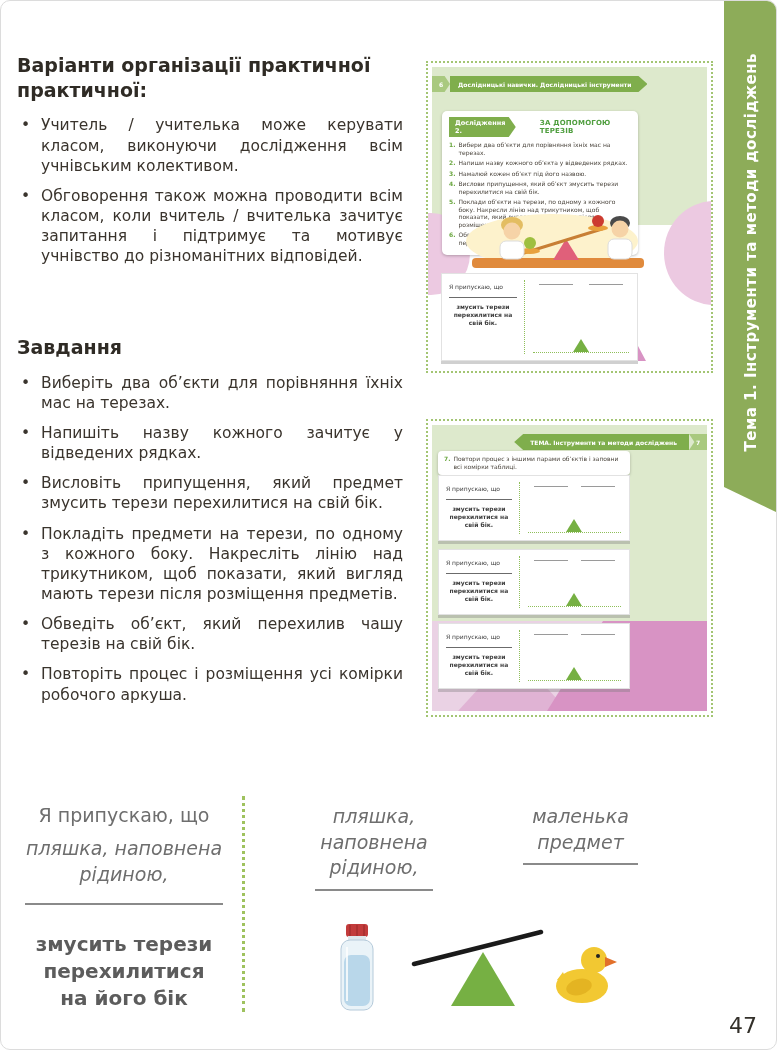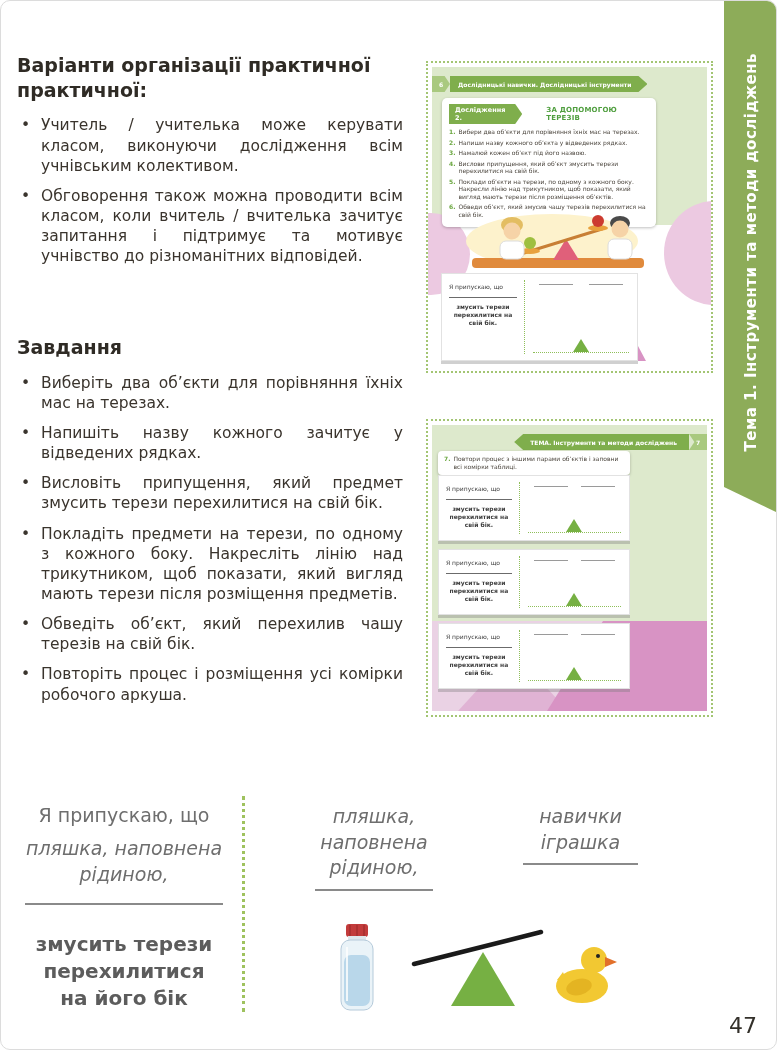--- a/index.html
+++ b/index.html
@@ -56,21 +56,21 @@
   .banner .b-text {
     background:#7fae4c; display:flex; align-items:center; padding:0 12px 0 8px;
   }
   .card1 .banner { left:4px; top:13px; }
   .card1 .b-text { clip-path: polygon(0 0, calc(100% - 9px) 0, 100% 50%, calc(100% - 9px) 100%, 0 100%); padding-right:16px; }
   .card2 .banner { right:4px; top:13px; flex-direction:row; }
   .card2 .b-text { clip-path: polygon(9px 0, 100% 0, 100% 100%, 9px 100%, 0 50%); padding-left:16px; }
   .card2 .b-num { clip-path: polygon(0 0, 100% 0, 100% 100%, 0 100%, 30% 50%); background:#a9c97f; color:#fff; }
 
   .instr-box {
-    position:absolute; left:14px; top:35px; width:214px; background:#fff;
+    position:absolute; left:14px; top:48px; width:196px; background:#fff;
     border-radius:5px; box-shadow:0 1px 3px rgba(0,0,0,.25); padding:6px 7px 6px 7px;
   }
   .badge-row { display:flex; align-items:center; margin-bottom:4px; }
   .badge {
     background:#7fae4c; color:#fff; font-weight:bold; font-size:6.5px;
     padding:2px 10px 2px 6px;
     clip-path: polygon(0 0, calc(100% - 7px) 0, 100% 50%, calc(100% - 7px) 100%, 0 100%);
   }
   .instr-title { color:#4f9e3e; font-weight:bold; font-size:7px; margin-left:24px; letter-spacing:.2px; }
   .steps { list-style:none; }
@@ -322,21 +322,21 @@
       <div class="ans-line"></div>
       <div class="ans-suffix">змусить терези перехилитися на його бік</div>
     </div>
     <div class="ans-div"></div>
 
     <div class="ans-col ans-colA">
       <div>пляшка, наповнена рідиною,</div>
       <div class="ans-underline"></div>
     </div>
     <div class="ans-col ans-colB">
-      <div>навички іграшка</div>
+      <div>маленька предмет</div>
       <div class="ans-underline"></div>
     </div>
 
     <svg class="img-abs" style="left:337px; top:127px;" width="38" height="90" viewBox="0 0 38 90">
       <rect x="8" y="1" width="22" height="13" rx="3" fill="#c23b3b"></rect>
       <line x1="12" y1="2" x2="12" y2="13" stroke="#a62f2f" stroke-width="1.5"></line>
       <line x1="19" y1="2" x2="19" y2="13" stroke="#a62f2f" stroke-width="1.5"></line>
       <line x1="26" y1="2" x2="26" y2="13" stroke="#a62f2f" stroke-width="1.5"></line>
       <rect x="10" y="13" width="18" height="5" fill="#dfe7ec"></rect>
       <rect x="3" y="17" width="32" height="70" rx="9" fill="#eaf3f8" stroke="#b5cada"></rect>

